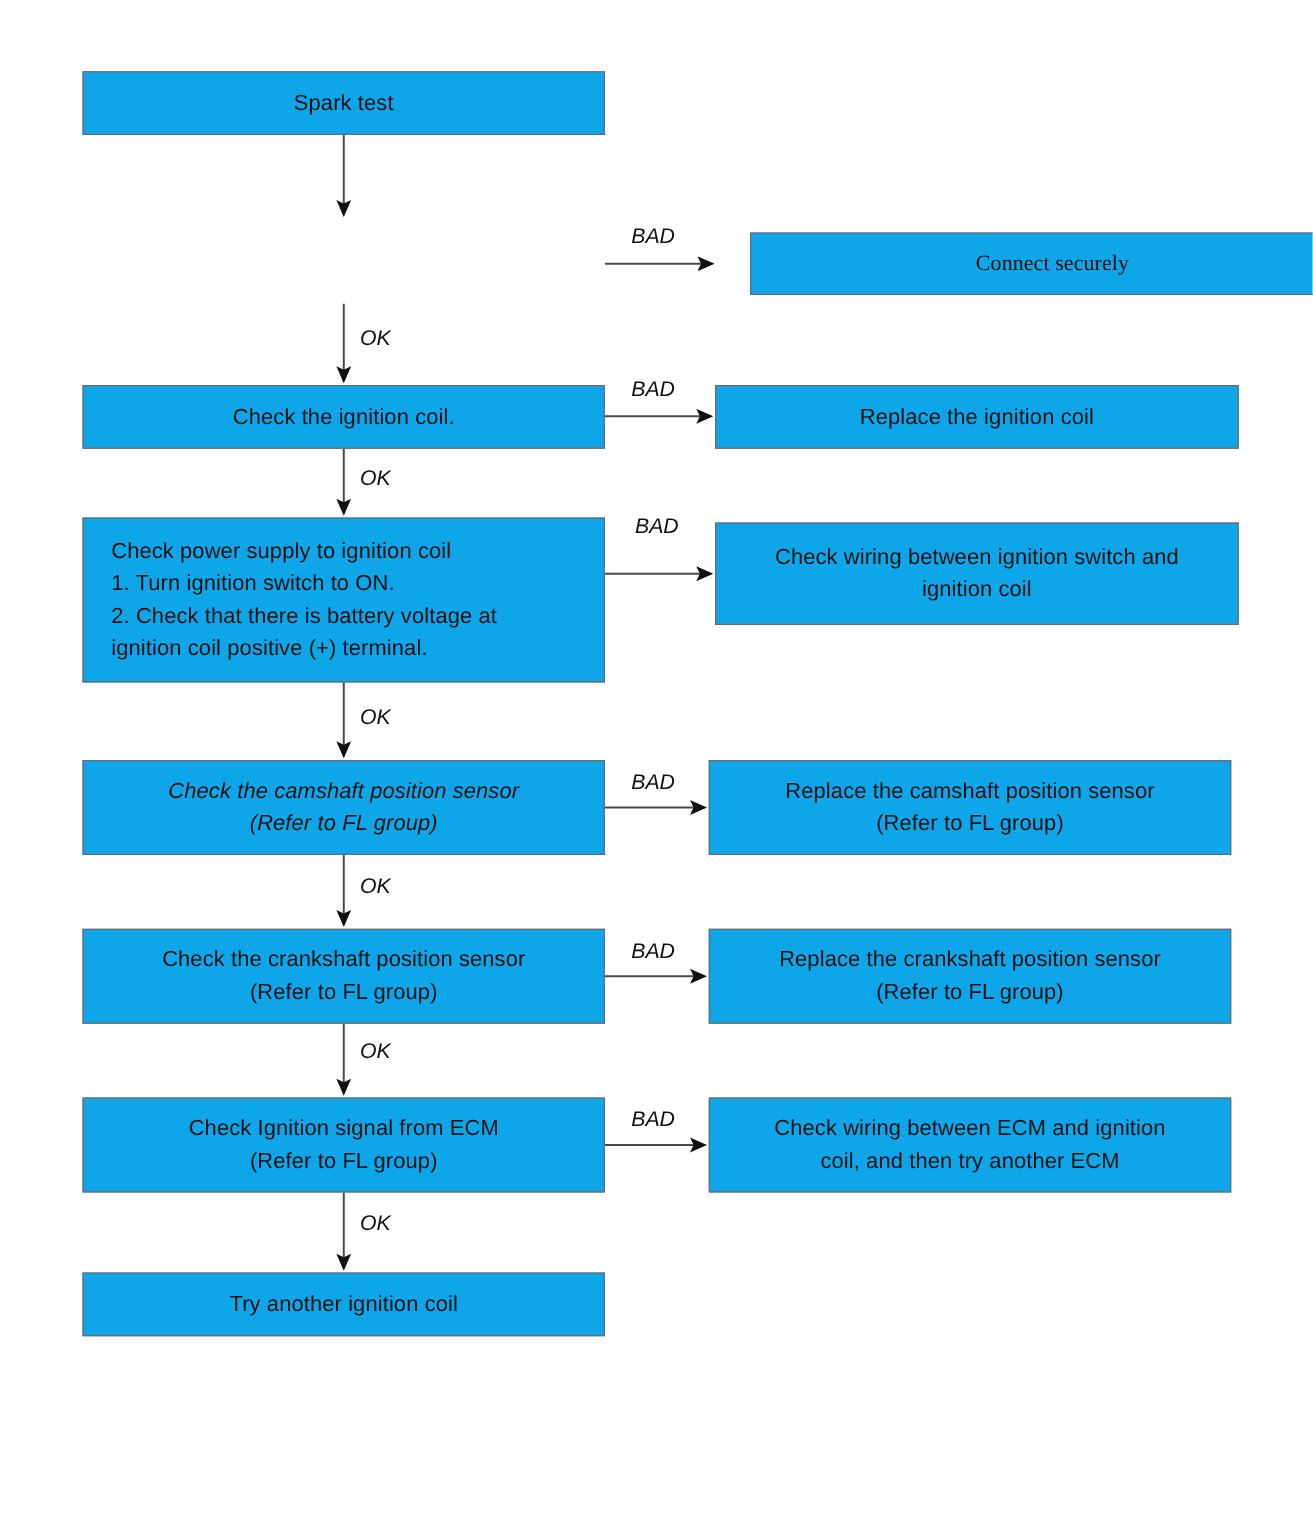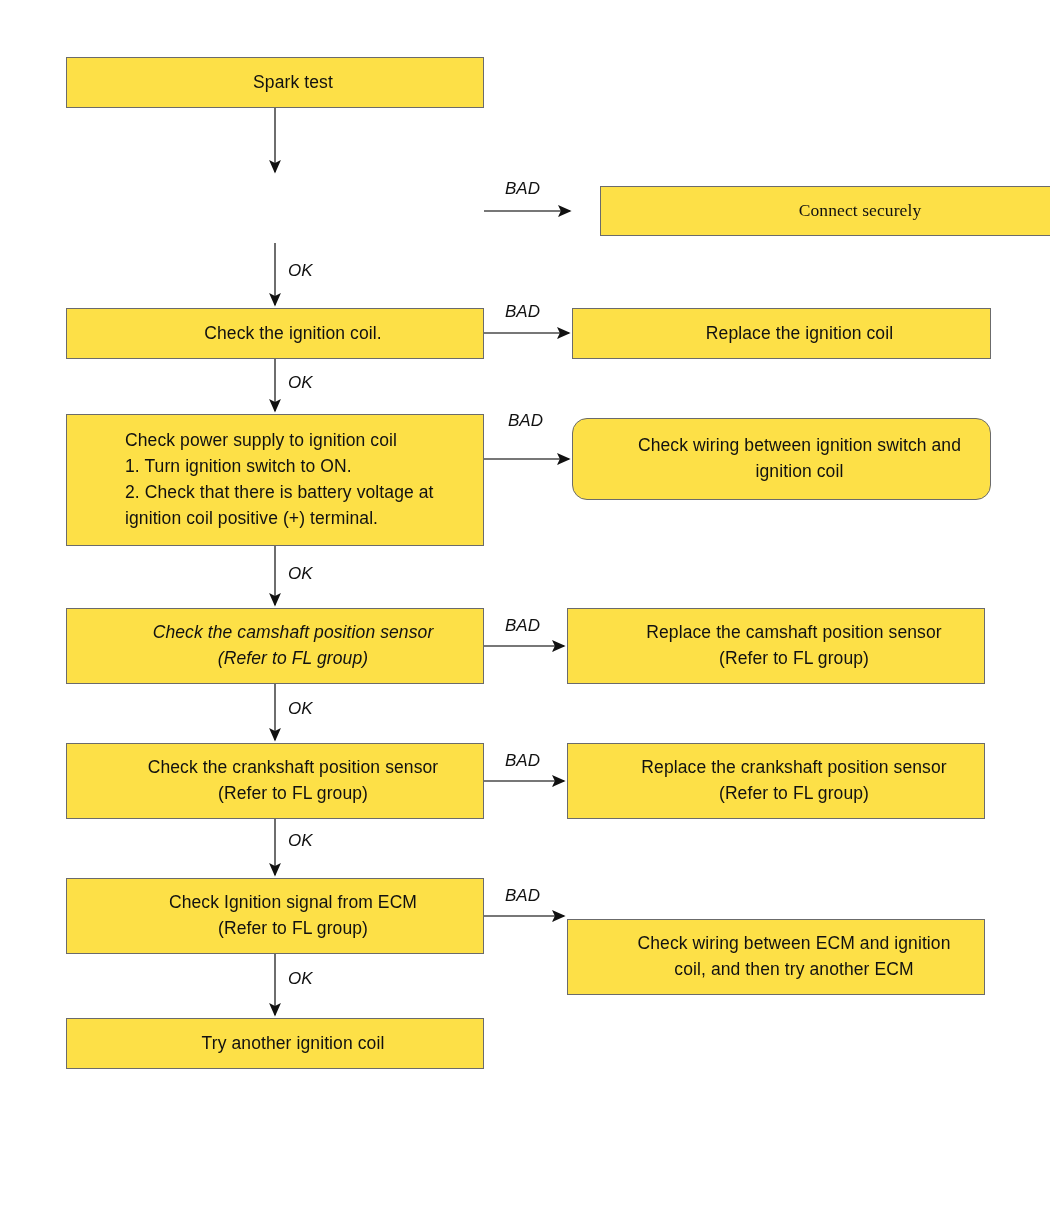--- a/index.html
+++ b/index.html
@@ -23,30 +23,29 @@
     position: absolute;
     left: 0;
     top: 0;
     width: 1050px;
     height: 1231px;
   }
   .node {
     position: absolute;
     box-sizing: border-box;
     border: 1.5px solid #6b6b6b;
-    background: #fde047;
+    background: #0ea5e9;
     display: flex;
     align-items: center;
     justify-content: center;
     text-align: center;
     font-size: 17.5px;
     line-height: 1.48;
     color: #111111;
     letter-spacing: 0.1px;
-    padding-left: 36px;
   }
   .node.left-align {
     justify-content: flex-start;
     text-align: left;
   }
   .node .node-text {
     display: block;
     white-space: pre-line;
     padding: 0 10px;
   }
@@ -108,21 +107,21 @@
   </div>
   <div class="node" style="left: 572px; top: 308px; width: 419px; height: 51px; border-color: rgb(107, 107, 107); color: rgb(17, 17, 17);">
     <span class="node-text">Replace the ignition coil</span>
   </div>
   <div class="node left-align" style="left: 66px; top: 414px; width: 418px; height: 132px; border-color: rgb(107, 107, 107); color: rgb(17, 17, 17);">
     <span class="node-text">Check power supply to ignition coil
 1. Turn ignition switch to ON.
 2. Check that there is battery voltage at
     ignition coil positive (+) terminal.</span>
   </div>
-  <div class="node" style="left: 572px; top: 418px; width: 419px; height: 82px; border-color: rgb(107, 107, 107); color: rgb(17, 17, 17); border-radius: 15px;">
+  <div class="node" style="left: 572px; top: 418px; width: 419px; height: 82px; border-color: rgb(107, 107, 107); color: rgb(17, 17, 17);">
     <span class="node-text">Check wiring between ignition switch and
 ignition coil</span>
   </div>
   <div class="node" style="left: 66px; top: 608px; width: 418px; height: 76px; border-color: rgb(107, 107, 107); color: rgb(17, 17, 17); font-style: italic;">
     <span class="node-text">Check the camshaft position sensor
 (Refer to FL group)</span>
   </div>
   <div class="node" style="left: 567px; top: 608px; width: 418px; height: 76px; border-color: rgb(107, 107, 107); color: rgb(17, 17, 17);">
     <span class="node-text">Replace the camshaft position sensor
 (Refer to FL group)</span>
@@ -132,21 +131,21 @@
 (Refer to FL group)</span>
   </div>
   <div class="node" style="left: 567px; top: 743px; width: 418px; height: 76px; border-color: rgb(107, 107, 107); color: rgb(17, 17, 17);">
     <span class="node-text">Replace the crankshaft position sensor
 (Refer to FL group)</span>
   </div>
   <div class="node" style="left: 66px; top: 878px; width: 418px; height: 76px; border-color: rgb(107, 107, 107); color: rgb(17, 17, 17);">
     <span class="node-text">Check Ignition signal from ECM
 (Refer to FL group)</span>
   </div>
-  <div class="node" style="left: 567px; top: 878px; width: 418px; height: 76px; border-color: rgb(107, 107, 107); color: rgb(17, 17, 17); margin-top: 41px;">
+  <div class="node" style="left: 567px; top: 878px; width: 418px; height: 76px; border-color: rgb(107, 107, 107); color: rgb(17, 17, 17);">
     <span class="node-text">Check wiring between ECM and ignition
 coil, and then try another ECM</span>
   </div>
   <div class="node" style="left: 66px; top: 1018px; width: 418px; height: 51px; border-color: rgb(107, 107, 107); color: rgb(17, 17, 17);">
     <span class="node-text">Try another ignition coil</span>
   </div>
 
   <div class="edge-label" style="left: 288px; top: 262px;">OK</div>
   <div class="edge-label" style="left: 288px; top: 374px;">OK</div>
   <div class="edge-label" style="left: 288px; top: 565px;">OK</div>

